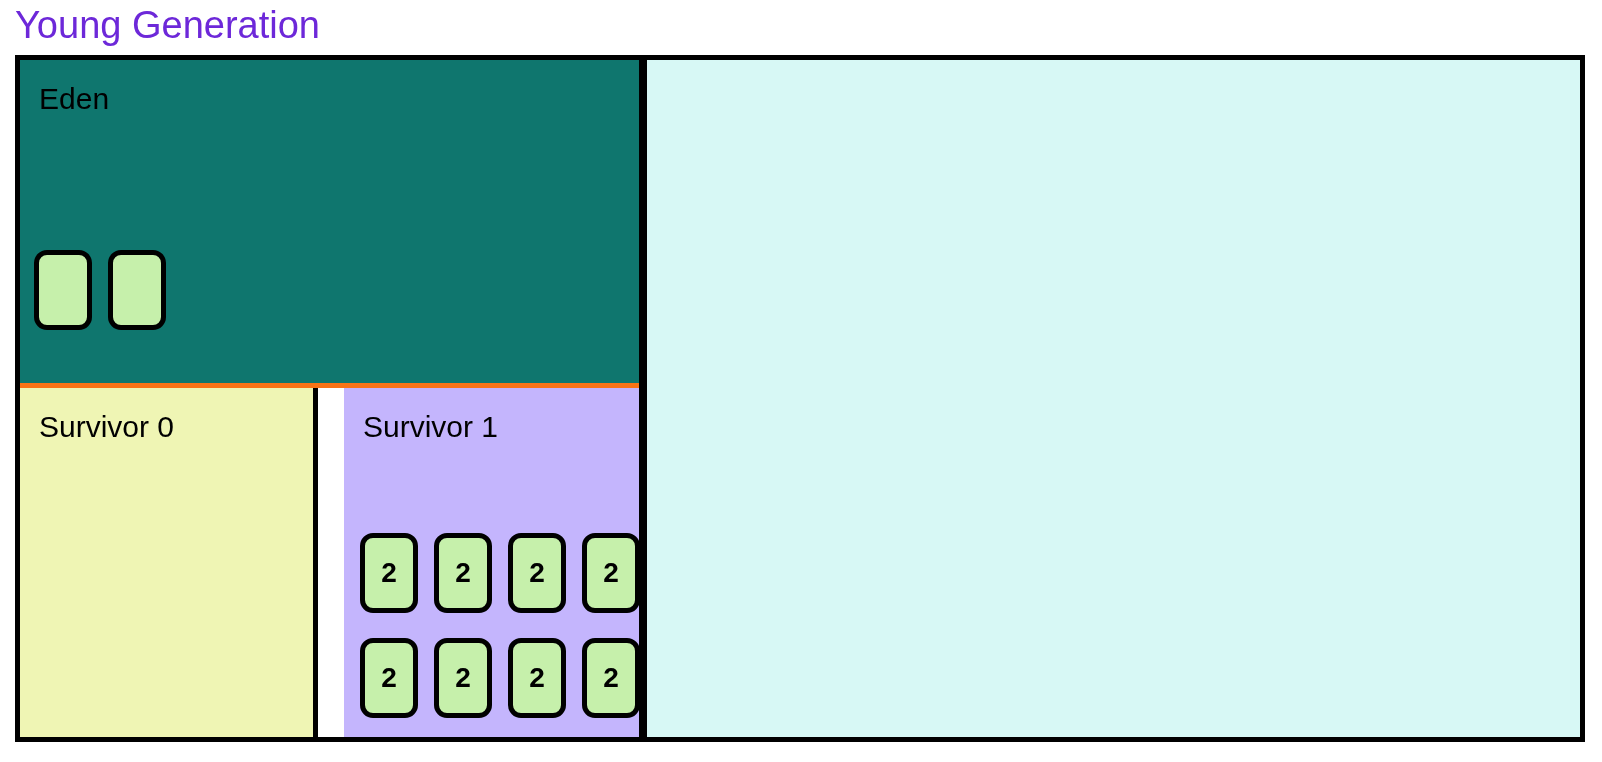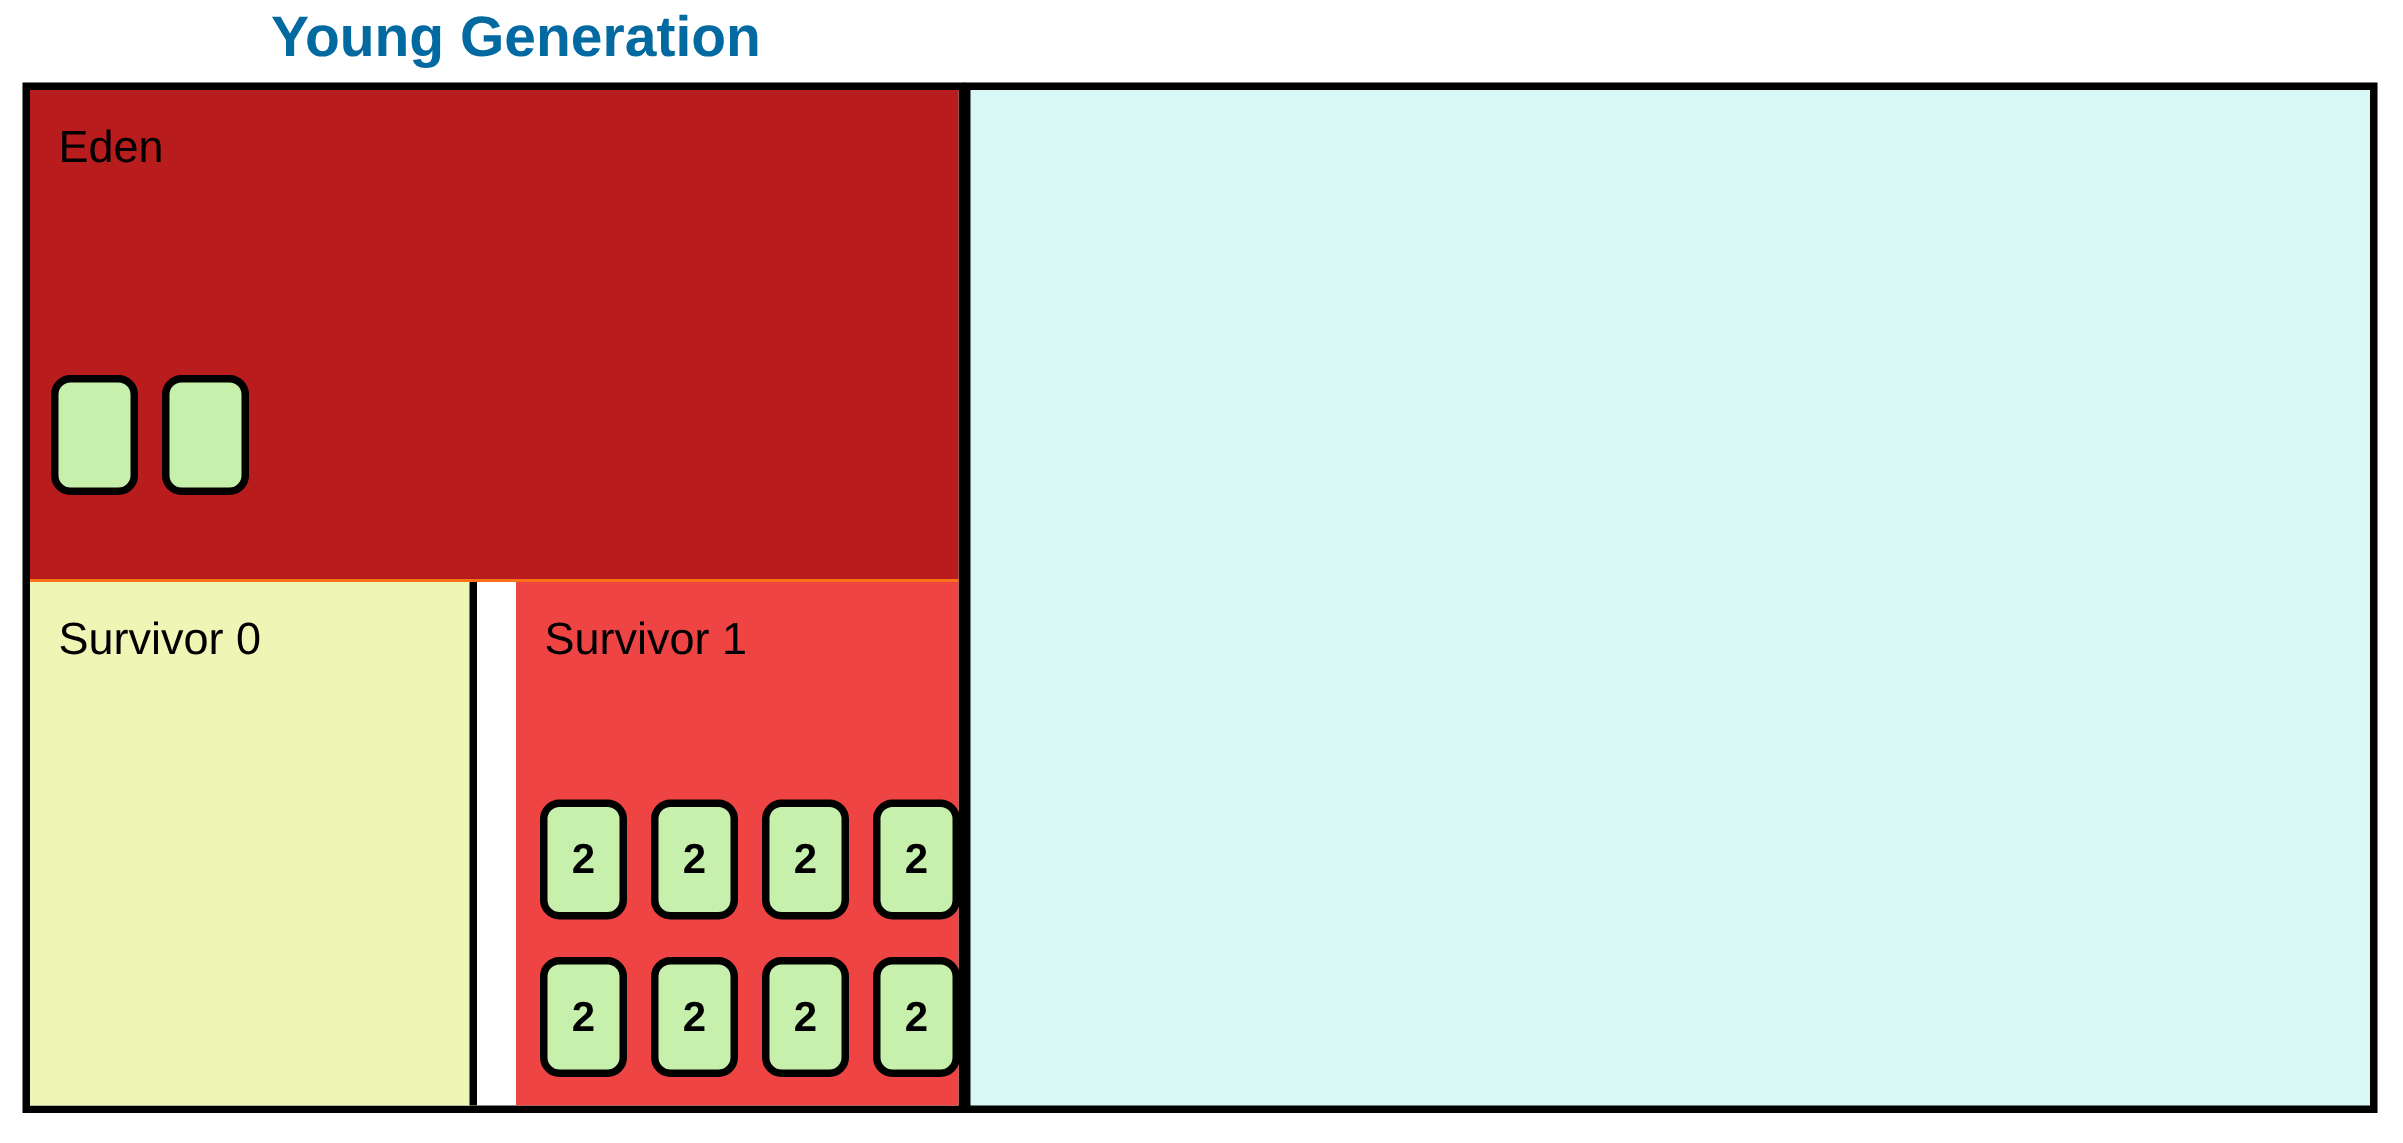--- a/index.html
+++ b/index.html
@@ -20,24 +20,23 @@
     height: 762px;
     background: #ffffff;
   }
 
   
   .gen-title {
     position: absolute;
     top: 2px;
     font-size: 38px;
     line-height: 46px;
-    color: #0369a1;
-    text-align: center;
+    color: #6d28d9;
     white-space: nowrap;
-    font-weight: 700;
+    font-weight: 400;
   }
   #young-title { left: 15px;  width: 658px; }
   #old-title   { left: 642px; width: 958px; }
 
   
   .gen-box {
     position: absolute;
     box-sizing: border-box;
     border: 5px solid #000000;
   }
@@ -61,39 +60,39 @@
   .region {
     position: absolute;
     box-sizing: border-box;
   }
 
   #eden-region {
     left: 0;
     top: 0;
     right: 0;
     height: 328px;
-    background: #b91c1c;
-    border-bottom: 2px solid #f97316;
+    background: #0f766e;
+    border-bottom: 5px solid #f97316;
   }
 
   #survivor0-region {
     left: 0;
     top: 328px;
     width: 298px;
     bottom: 0;
     background: #eff5b4;
     border-right: 5px solid #000000;
   }
 
   #survivor1-region {
     left: 324px;
     top: 328px;
     right: 0;
     bottom: 0;
-    background: #ef4444;
+    background: #c4b5fd;
   }
 
   .region-label {
     position: absolute;
     left: 19px;
     top: 21px;
     font-size: 30px;
     line-height: 36px;
     color: #000000;
     white-space: nowrap;

